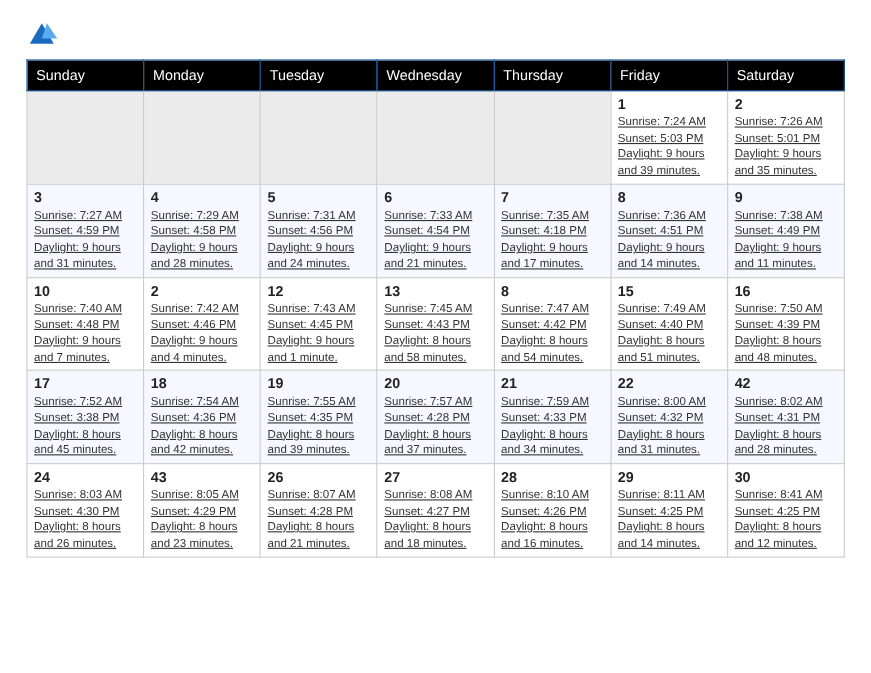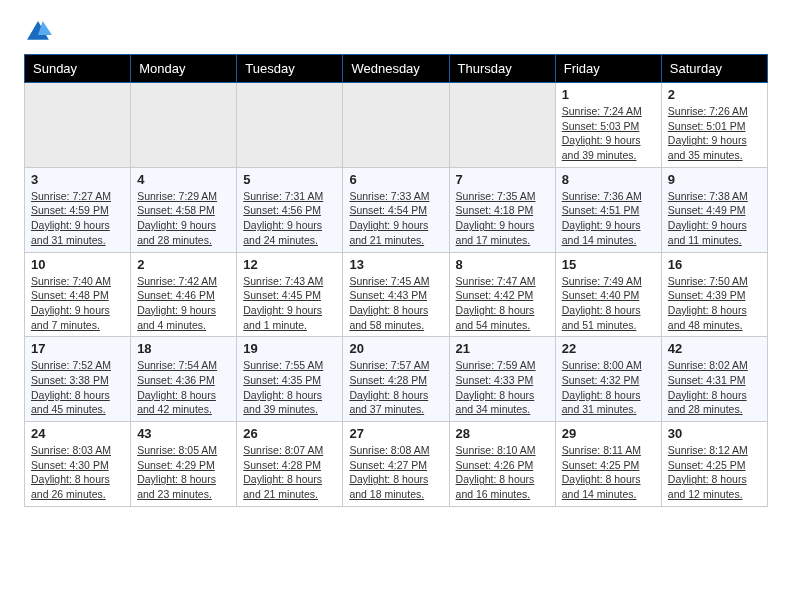--- a/index.html
+++ b/index.html
@@ -249,20 +249,20 @@
 Daylight: 8 hours and 16 minutes.</div>
           </td>
           <td>
             <span class="day-num">29</span>
             <div class="day-info">Sunrise: 8:11 AM
 Sunset: 4:25 PM
 Daylight: 8 hours and 14 minutes.</div>
           </td>
           <td>
             <span class="day-num">30</span>
-            <div class="day-info">Sunrise: 8:12 AM
+            <div class="day-info">Sunrise: 8:41 AM
 Sunset: 4:25 PM
 Daylight: 8 hours and 12 minutes.</div>
           </td>
         </tr>
       </tbody>
   </table>
 </div>
 
 </body></html>

